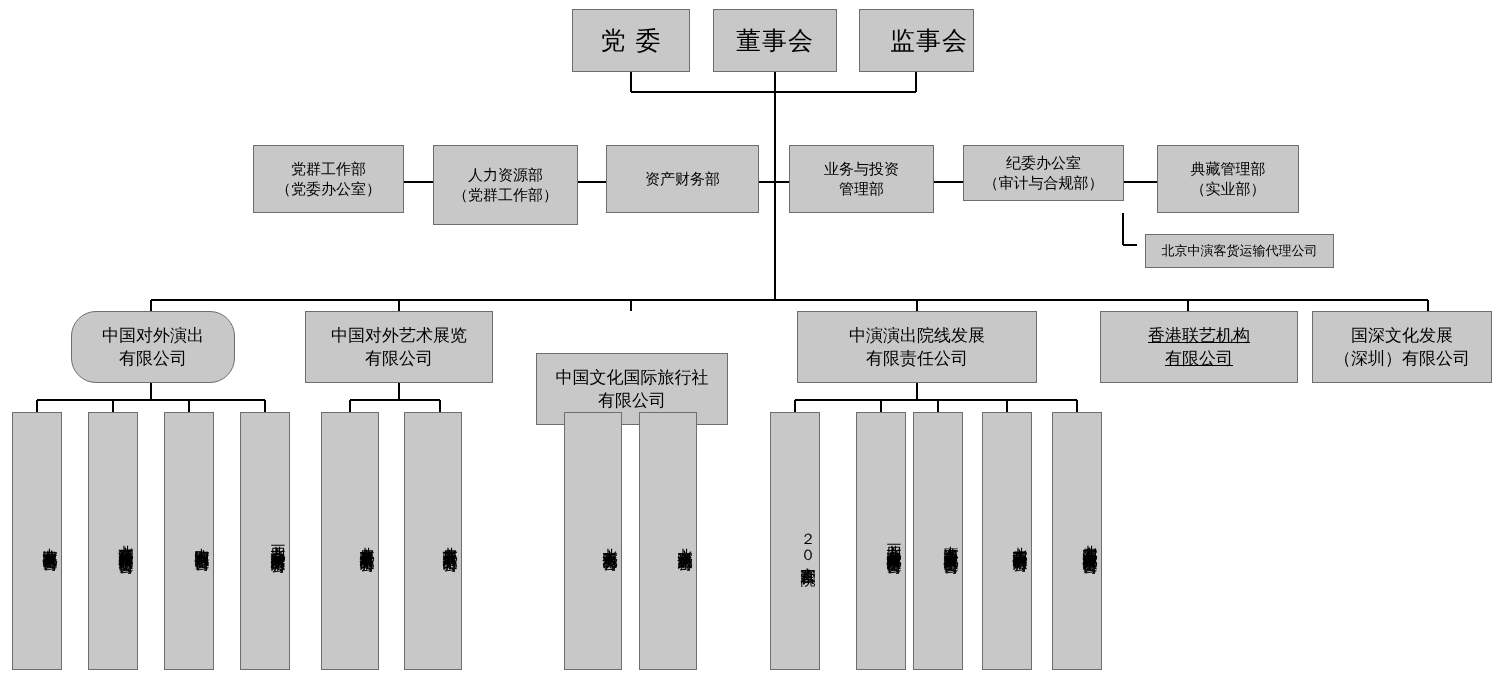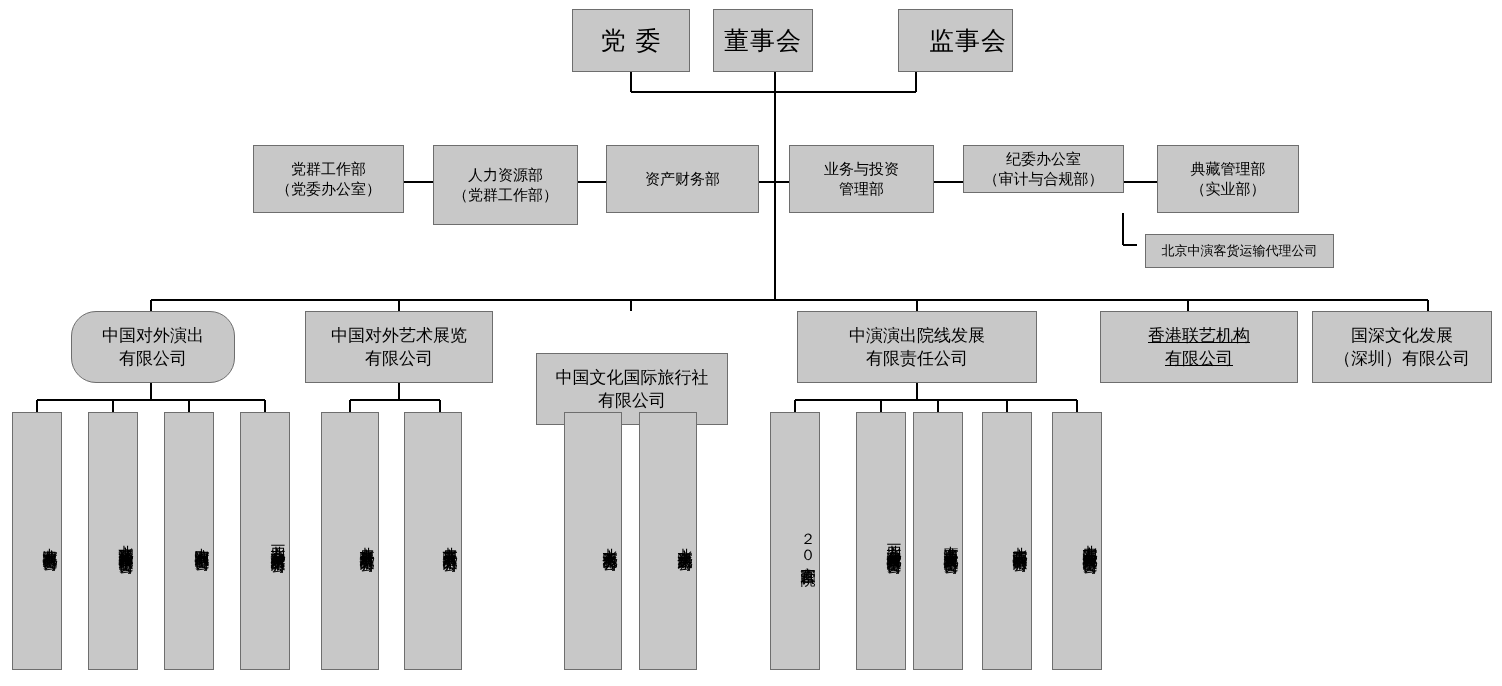--- a/index.html
+++ b/index.html
@@ -112,31 +112,31 @@
       <path d="M 795 400 L 1077 400"></path>
       <path d="M 795 400 L 795 412"></path>
       <path d="M 881 400 L 881 412"></path>
       <path d="M 938 400 L 938 412"></path>
       <path d="M 1007 400 L 1007 412"></path>
       <path d="M 1077 400 L 1077 412"></path>
     </g>
   </svg>
 
   <div class="node top" style="left:572px; top:9px; width:118px; height:63px;">党  委</div>
-  <div class="node top" style="left:713px; top:9px; width:100px; height:63px;">董事会</div>
-  <div class="node top" style="left:898px; top:9px; width:115px; height:63px;padding-left:25px;">监事会</div>
+  <div class="node top" style="left:713px; top:9px; width:124px; height:63px;">董事会</div>
+  <div class="node top" style="left:859px; top:9px; width:115px; height:63px;padding-left:25px;">监事会</div>
 
   <div class="node dept" style="left:253px; top:145px; width:151px; height:68px;">党群工作部
 （党委办公室）</div>
   <div class="node dept" style="left:433px; top:145px; width:145px; height:80px;">人力资源部
 （党群工作部）</div>
   <div class="node dept" style="left:606px; top:145px; width:153px; height:68px;">资产财务部</div>
   <div class="node dept" style="left:789px; top:145px; width:145px; height:68px;">业务与投资
 管理部</div>
-  <div class="node dept" style="left:963px; top:145px; width:161px; height:48px;">纪委办公室
+  <div class="node dept" style="left:963px; top:145px; width:161px; height:56px;">纪委办公室
 （审计与合规部）</div>
   <div class="node dept" style="left:1157px; top:145px; width:142px; height:68px;text-align:right;">典藏管理部
 （实业部）</div>
 
   <div class="node small" style="left:1137px; top:234px; width:189px; height:34px;">北京中演客货运输代理公司</div>
 
   <div class="node div1" style="left:71px; top:311px; width:164px; height:72px;border-radius:25px;">中国对外演出
 有限公司</div>
   <div class="node div1" style="left:305px; top:311px; width:188px; height:72px;">中国对外艺术展览
 有限公司</div>

